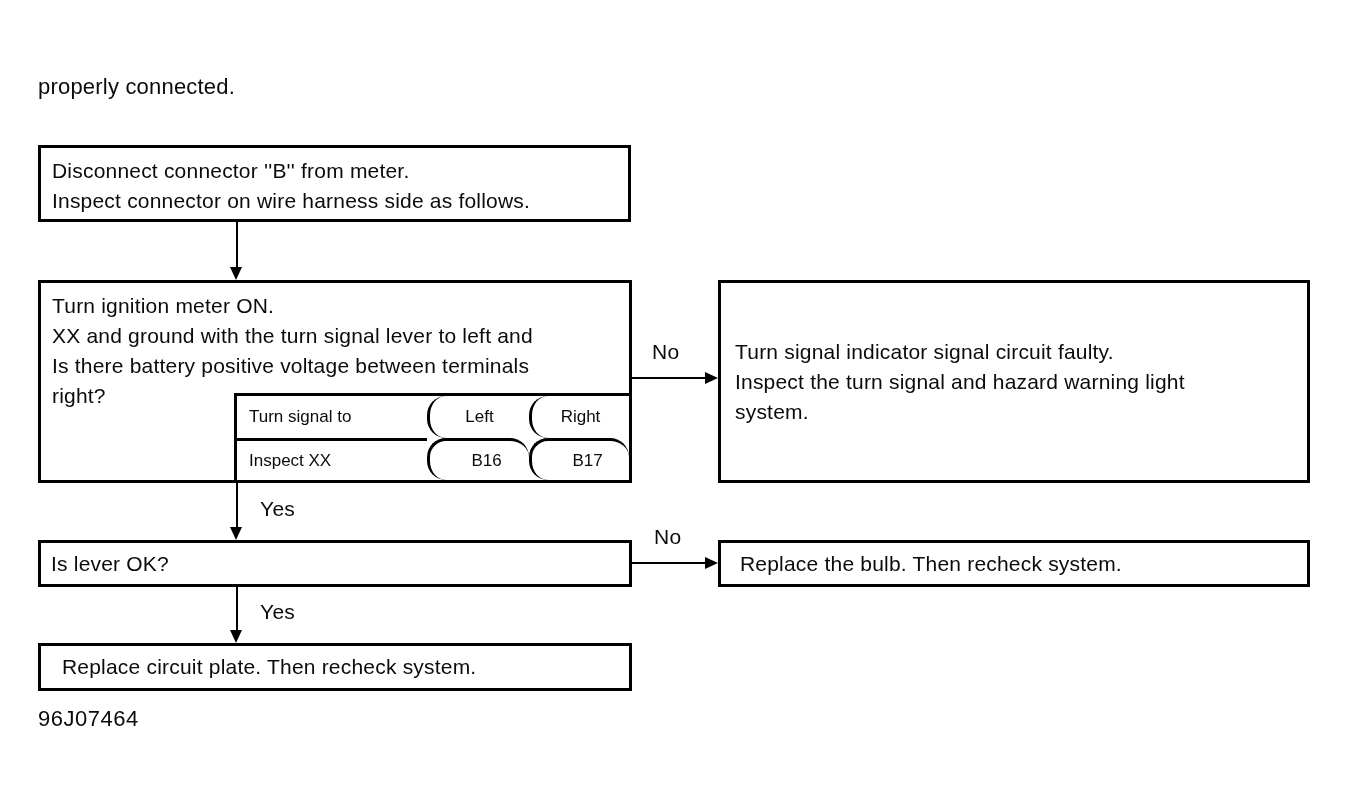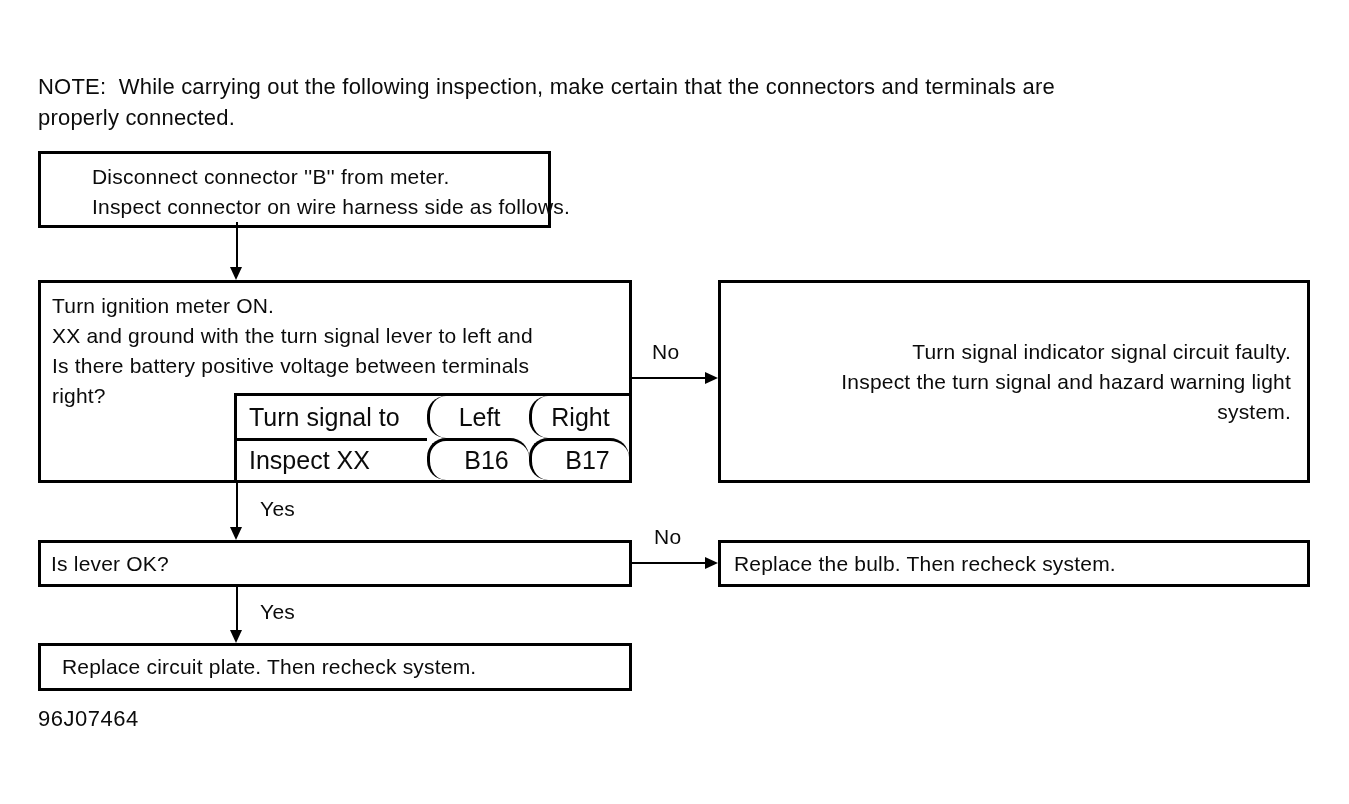--- a/index.html
+++ b/index.html
@@ -29,38 +29,37 @@
   .arrow-right {
     position:absolute; width:0; height:0;
     border-top:6px solid transparent; border-bottom:6px solid transparent;
     border-left:13px solid #000;
   }
   .branch-label { position:absolute; font-size:21px; letter-spacing:0.3px; }
   .vtable {
     position:absolute; left:234px; top:393px; width:398px; height:90px;
     border:3px solid #000; display:grid;
     grid-template-columns:190px 102px 100px; grid-template-rows:42px 42px;
-    font-size:25px; background:#fff;
+    font-size:17px; background:#fff;
   }
   .vtable .cell { display:flex; align-items:center; white-space:nowrap; }
   .vtable .cell.first { padding-left:12px; }
   .vtable .cell.mid { justify-content:center; }
   .vtable .bl { border-left:3px solid #000;border-radius:19px; }
   .vtable .bt { border-top:3px solid #000;padding-left:14px; }
   .figcode { font-size:22px; letter-spacing:0.5px; }
 </style>
 </head>
 <body>
 
 <div class="abs note" style="left:38px; top:71px;">
-  <div>NOTE:  While carrying out the following inspection, make certain that the connectors and terminals are</div>
   <div>properly connected.</div>
 </div>
 
-<div class="box" style="left:38px; top:151px; width:513px; height:77px;padding-left:40px;">
+<div class="box" style="left:38px; top:145px; width:593px; height:77px;">
   <div class="pad">
     <div>Disconnect connector ''B'' from meter.</div>
     <div>Inspect connector on wire harness side as follows.</div>
   </div>
 </div>
 
 <div class="vline" style="left:236px; top:222px; height:46px;"></div>
 <div class="arrow-down" style="left:230px; top:267px;"></div>
 
 <div class="box" style="left:38px; top:280px; width:594px; height:203px;">
@@ -78,39 +77,39 @@
   <div class="cell mid bl">Right</div>
   <div class="cell first bt">Inspect XX</div>
   <div class="cell mid bl bt">B16</div>
   <div class="cell mid bl bt">B17</div>
 </div>
 
 <div class="branch-label" style="left:652px; top:340px;">No</div>
 <div class="hline" style="left:632px; top:377px; width:74px;"></div>
 <div class="arrow-right" style="left:705px; top:372px;"></div>
 
-<div class="box vcenter" style="left:718px; top:280px; width:592px; height:203px; padding-right:16px;text-align:right;">
+<div class="box vcenter" style="left:718px; top:280px; width:592px; height:203px; padding-left:14px; padding-right:16px;">
   <div>Turn signal indicator signal circuit faulty.</div>
   <div>Inspect the turn signal and hazard warning light</div>
   <div>system.</div>
 </div>
 
 <div class="vline" style="left:236px; top:483px; height:45px;"></div>
 <div class="arrow-down" style="left:230px; top:527px;"></div>
 <div class="branch-label" style="left:260px; top:497px;">Yes</div>
 
 <div class="box hcenter-row" style="left:38px; top:540px; width:594px; height:47px; padding-left:10px;">
   <div>Is lever OK?</div>
 </div>
 
 <div class="branch-label" style="left:654px; top:525px;">No</div>
 <div class="hline" style="left:632px; top:562px; width:74px;"></div>
 <div class="arrow-right" style="left:705px; top:557px;"></div>
 
-<div class="box hcenter-row" style="left:718px; top:540px; width:592px; height:47px; padding-left:13px;">
+<div class="box hcenter-row" style="left:718px; top:540px; width:592px; height:47px; padding-left:19px;">
   <div>Replace the bulb. Then recheck system.</div>
 </div>
 
 <div class="vline" style="left:236px; top:587px; height:43px;"></div>
 <div class="arrow-down" style="left:230px; top:630px;"></div>
 <div class="branch-label" style="left:260px; top:600px;">Yes</div>
 
 <div class="box hcenter-row" style="left:38px; top:643px; width:594px; height:48px; padding-left:21px;">
   <div>Replace circuit plate. Then recheck system.</div>
 </div>

